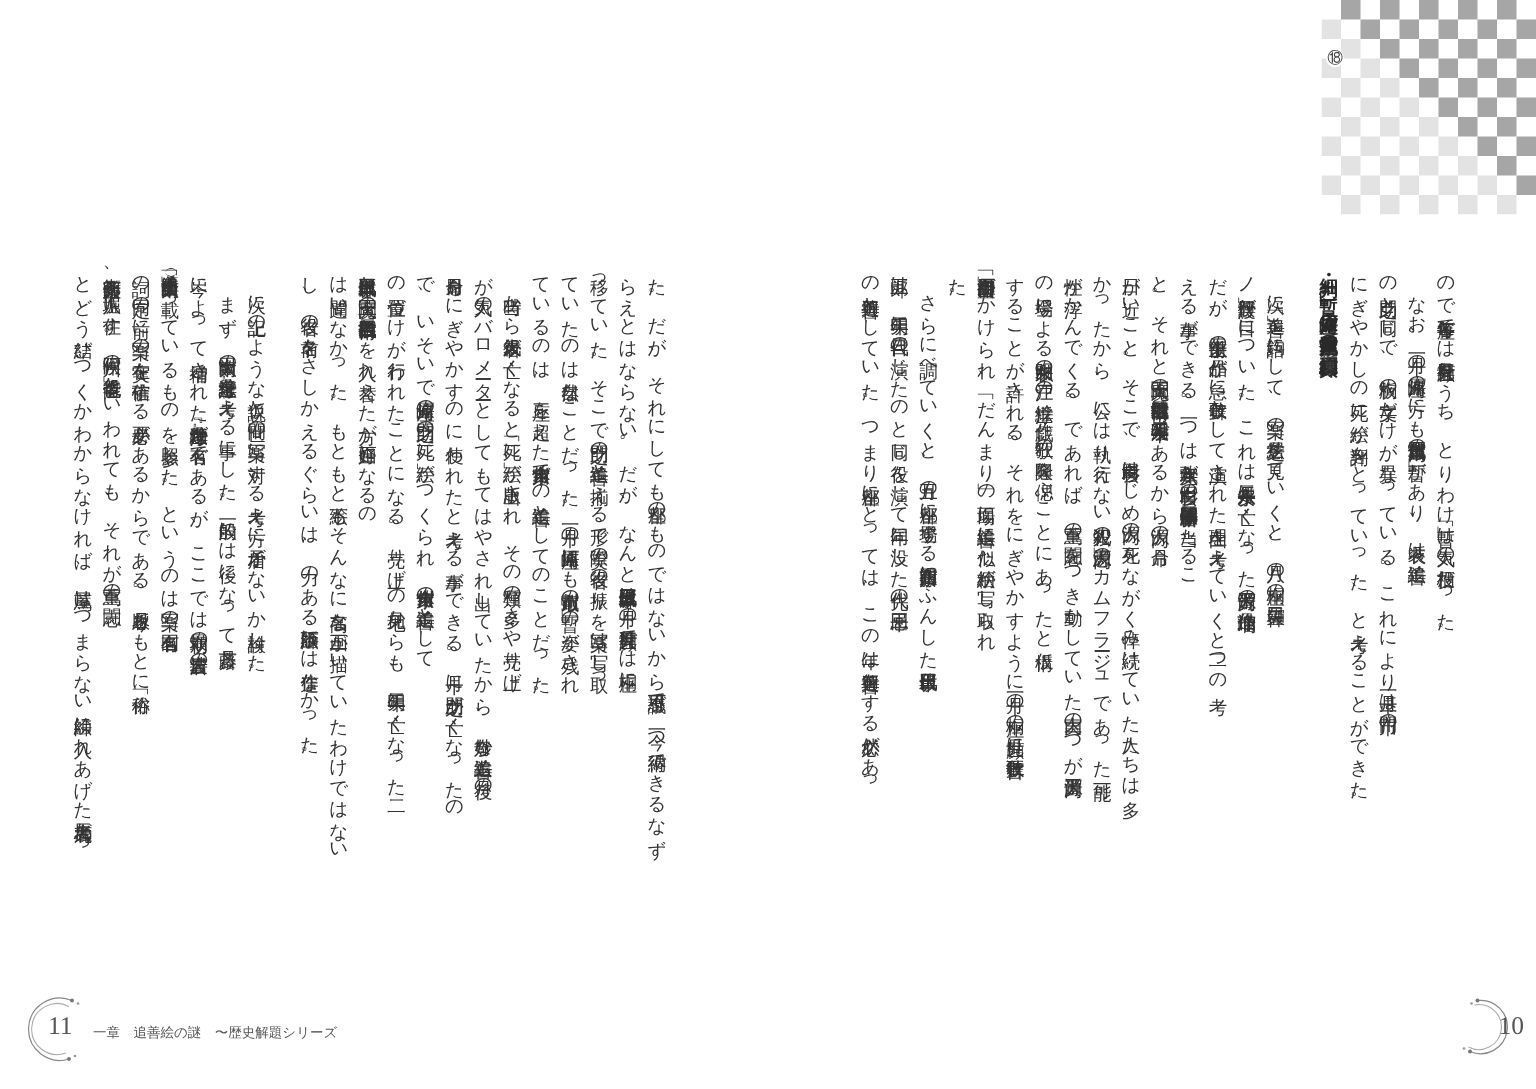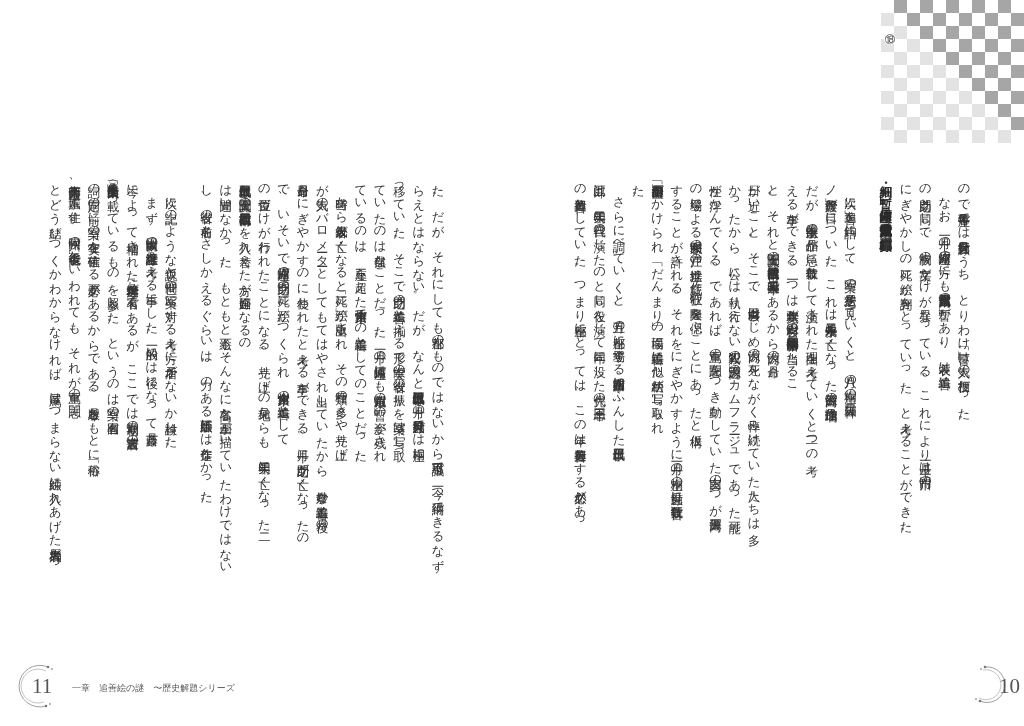--- a/index.html
+++ b/index.html
@@ -28,24 +28,24 @@
     .tcy { text-combine-upright:all; -webkit-text-combine:horizontal; }
     .note { font-size:9px; }
 
     .checker { position:absolute; left:881px; top:0; width:143px; height:143px; }
     .fig-marker {
       position:absolute; left:884px; top:33px; width:12px; height:12px;
       background:#fff; border-radius:50%; font-size:10.5px; line-height:12px;
       text-align:center; color:#444;
     }
 
-    .page-num { position:absolute; top:674px; font-family:"Liberation Serif", serif; font-size:21px; color:#555; }
+    .page-num { position:absolute; top:674px; font-family:"Liberation Serif", serif; font-size:17px; color:#555; }
     .page-num.left-num { left:32px; }
     .page-num.right-num { left:999px; }
-    .running-head { position:absolute; left:72px; top:682px; font-size:9px; color:#555; white-space:nowrap;text-align:center; }
+    .running-head { position:absolute; left:62px; top:682px; font-size:9px; color:#555; white-space:nowrap;text-align:center; }
     .arc { position:absolute; top:650px; }
   </style>
 </head>
 <body>
 
 <svg class="checker" viewBox="0 0 143 143" width="143" height="143">
   <g fill="#a6a6a6">
     <rect x="13" y="0" width="13" height="13"></rect>
       <rect x="39" y="0" width="13" height="13"></rect>
       <rect x="65" y="0" width="13" height="13"></rect>

